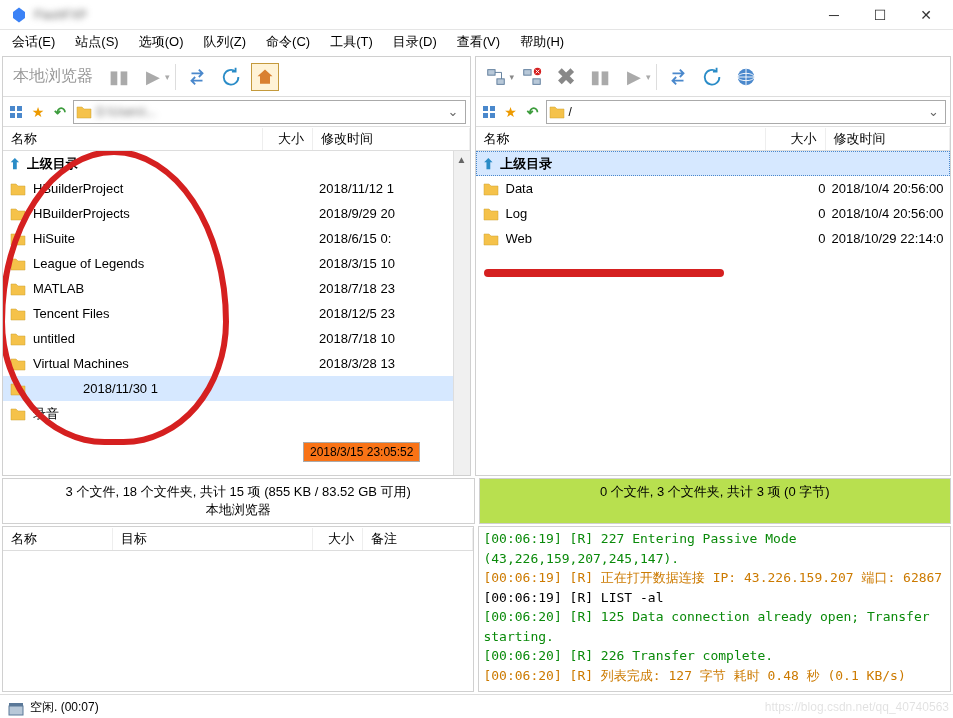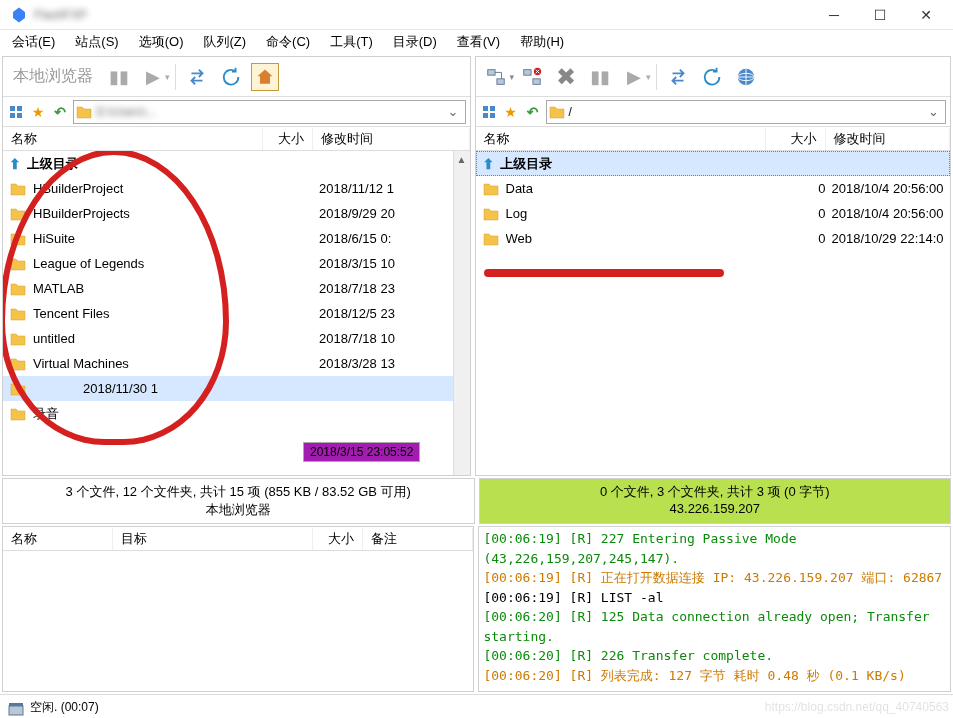--- a/index.html
+++ b/index.html
@@ -37,21 +37,21 @@
 .row .up-icon { color: #2a8cc7; font-size: 14px; margin-right: 6px; font-weight: bold; }
 .row .nm { width: 236px; white-space: nowrap; overflow: hidden; }
 .row .sz { width: 50px; text-align: right; padding-right: 6px; }
 .row .tm { flex: 1; white-space: nowrap; overflow: hidden; }
 .pane-right .row .nm { width: 266px; }
 .pane-right .row .sz { width: 60px; }
 .scrollbar-v { position: absolute; right: 0; top: 0; width: 17px; height: 100%; background: #f0f0f0; border-left: 1px solid #ddd; }
 .scroll-btn { height: 17px; display: flex; align-items: center; justify-content: center; color: #666; font-size: 10px; }
 .red-annot { position: absolute; border: 6px solid #d52020; border-radius: 60% 60% 55% 55% / 70% 70% 50% 50%; pointer-events: none; z-index: 10; }
 .red-line { position: absolute; height: 8px; background: #d52020; border-radius: 4px; pointer-events: none; z-index: 10; }
-.tooltip { position: absolute; background: #a21caf; border: 1px solid #aaa; padding: 2px 6px; font-size: 12px; z-index: 20; }
+.tooltip { position: absolute; background: #f97316; border: 1px solid #aaa; padding: 2px 6px; font-size: 12px; z-index: 20; }
 .status-strip { display: flex; }
 .status-cell { width: 50%; padding: 4px 8px; text-align: center; font-size: 13px; border: 1px solid #d0d0d0; margin: 0 2px; }
 .status-cell.green { background: #b8e04f; }
 .bottom-panes { display: flex; height: 170px; }
 .queue-pane { width: 50%; border: 1px solid #d0d0d0; margin: 2px; }
 .queue-header { display: flex; height: 24px; align-items: center; border-bottom: 1px solid #ddd; }
 .queue-header .qcol { padding: 2px 8px; border-right: 1px solid #eee; }
 .qcol-name { width: 110px; } .qcol-target { width: 200px; } .qcol-size { width: 50px; text-align: right; } .qcol-note { flex: 1; }
 .log-pane { width: 50%; border: 1px solid #d0d0d0; margin: 2px; overflow: auto; font-size: 13px; padding: 2px 4px; font-family: Consolas, monospace; line-height: 1.5; }
 .log-line.green { color: #0a8a0a; }
@@ -325,26 +325,25 @@
           <span class="sz">0</span>
           <span class="tm">2018/10/29 22:14:00</span>
         </div>
         <div class="red-line" style="left:8px;top:118px;width:240px"></div>
     </div>
   </div>
 </div>
 
 <div class="status-strip">
   <div class="status-cell">
-    <div>3 个文件, 12 个文件夹, 共计 15 项 (855 KB / 83.52 GB 可用)</div>
+    <div>3 个文件, 18 个文件夹, 共计 15 项 (855 KB / 83.52 GB 可用)</div>
     <div>本地浏览器</div>
   </div>
   <div class="status-cell green">
     <div>0 个文件, 3 个文件夹, 共计 3 项 (0 字节)</div>
-    <div>43.226.159.207</div>
   </div>
 </div>
 
 <div class="bottom-panes">
   <div class="queue-pane">
     <div class="queue-header">
       <div class="qcol qcol-name">名称</div>
       <div class="qcol qcol-target">目标</div>
       <div class="qcol qcol-size">大小</div>
       <div class="qcol qcol-note">备注</div>

